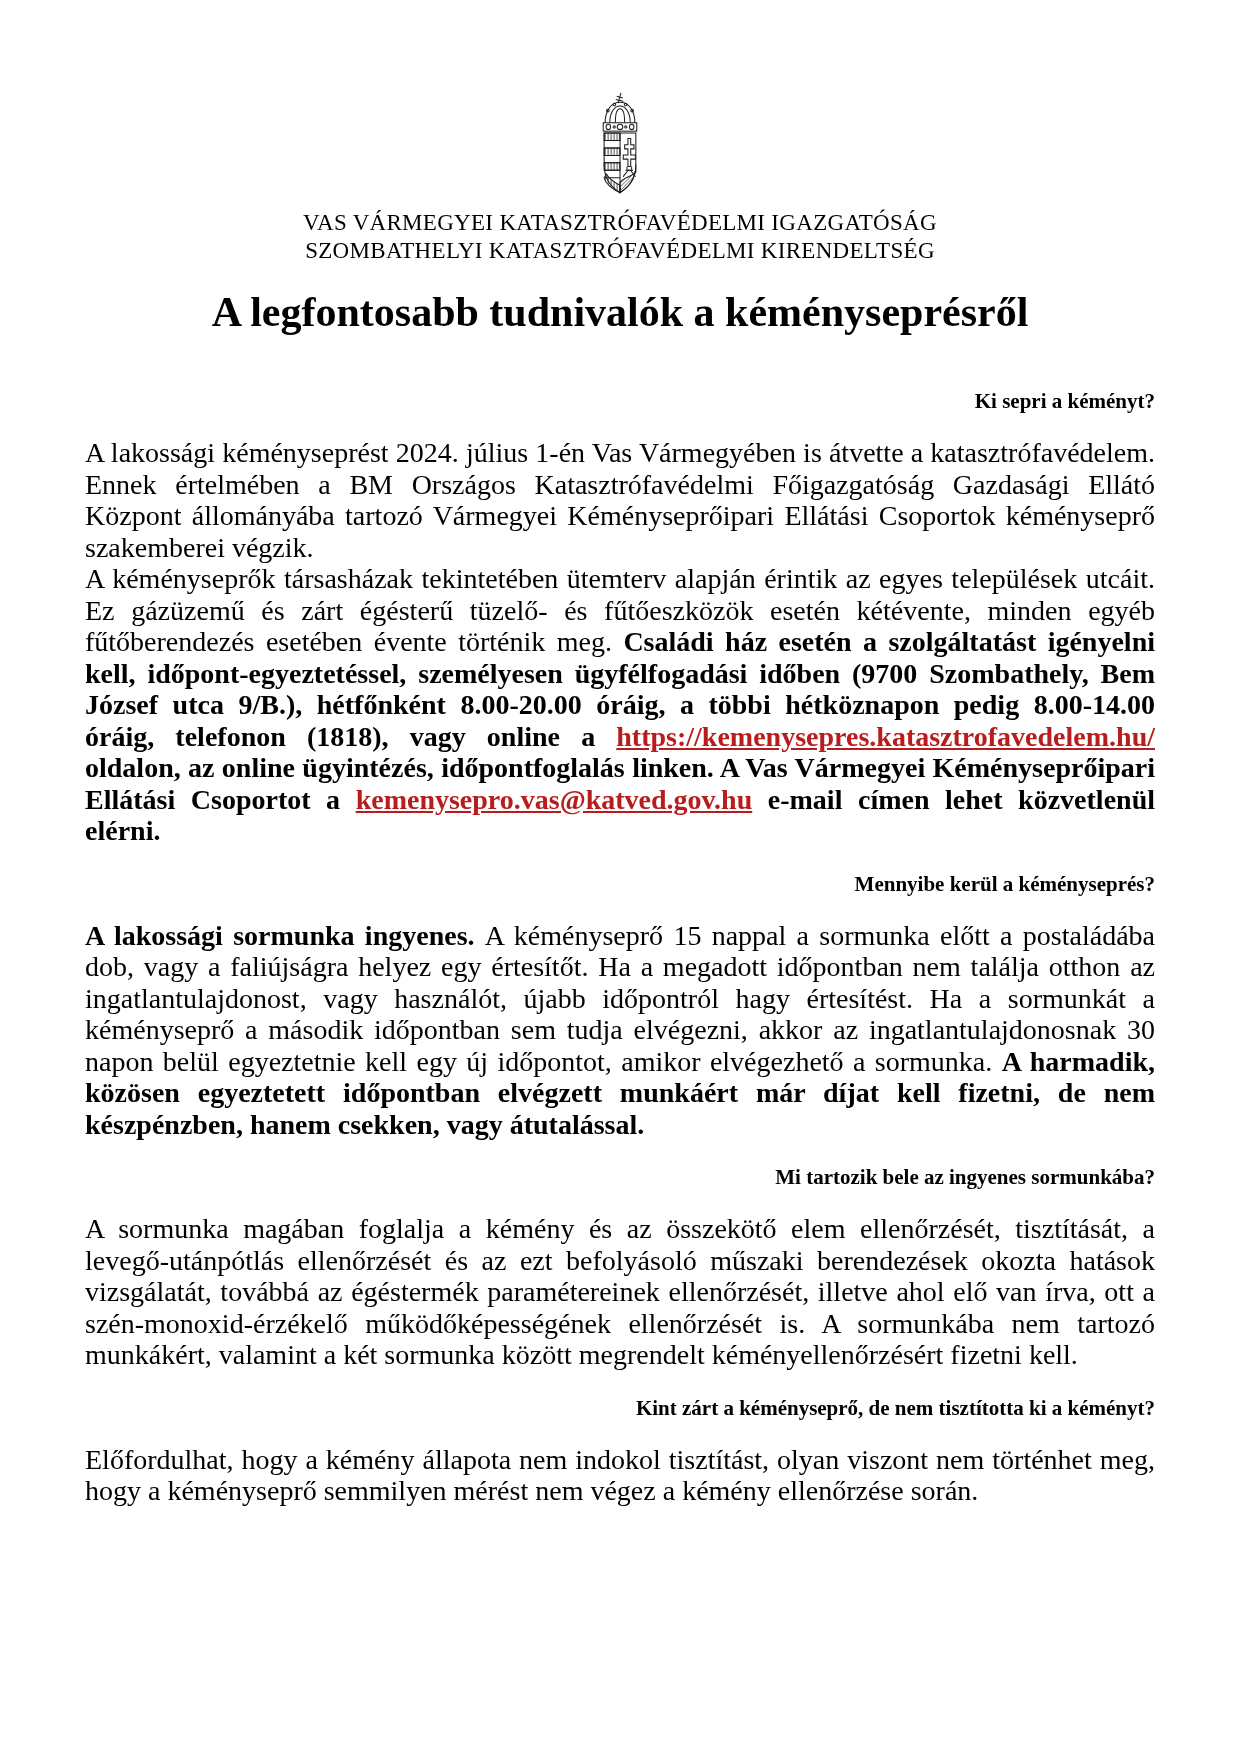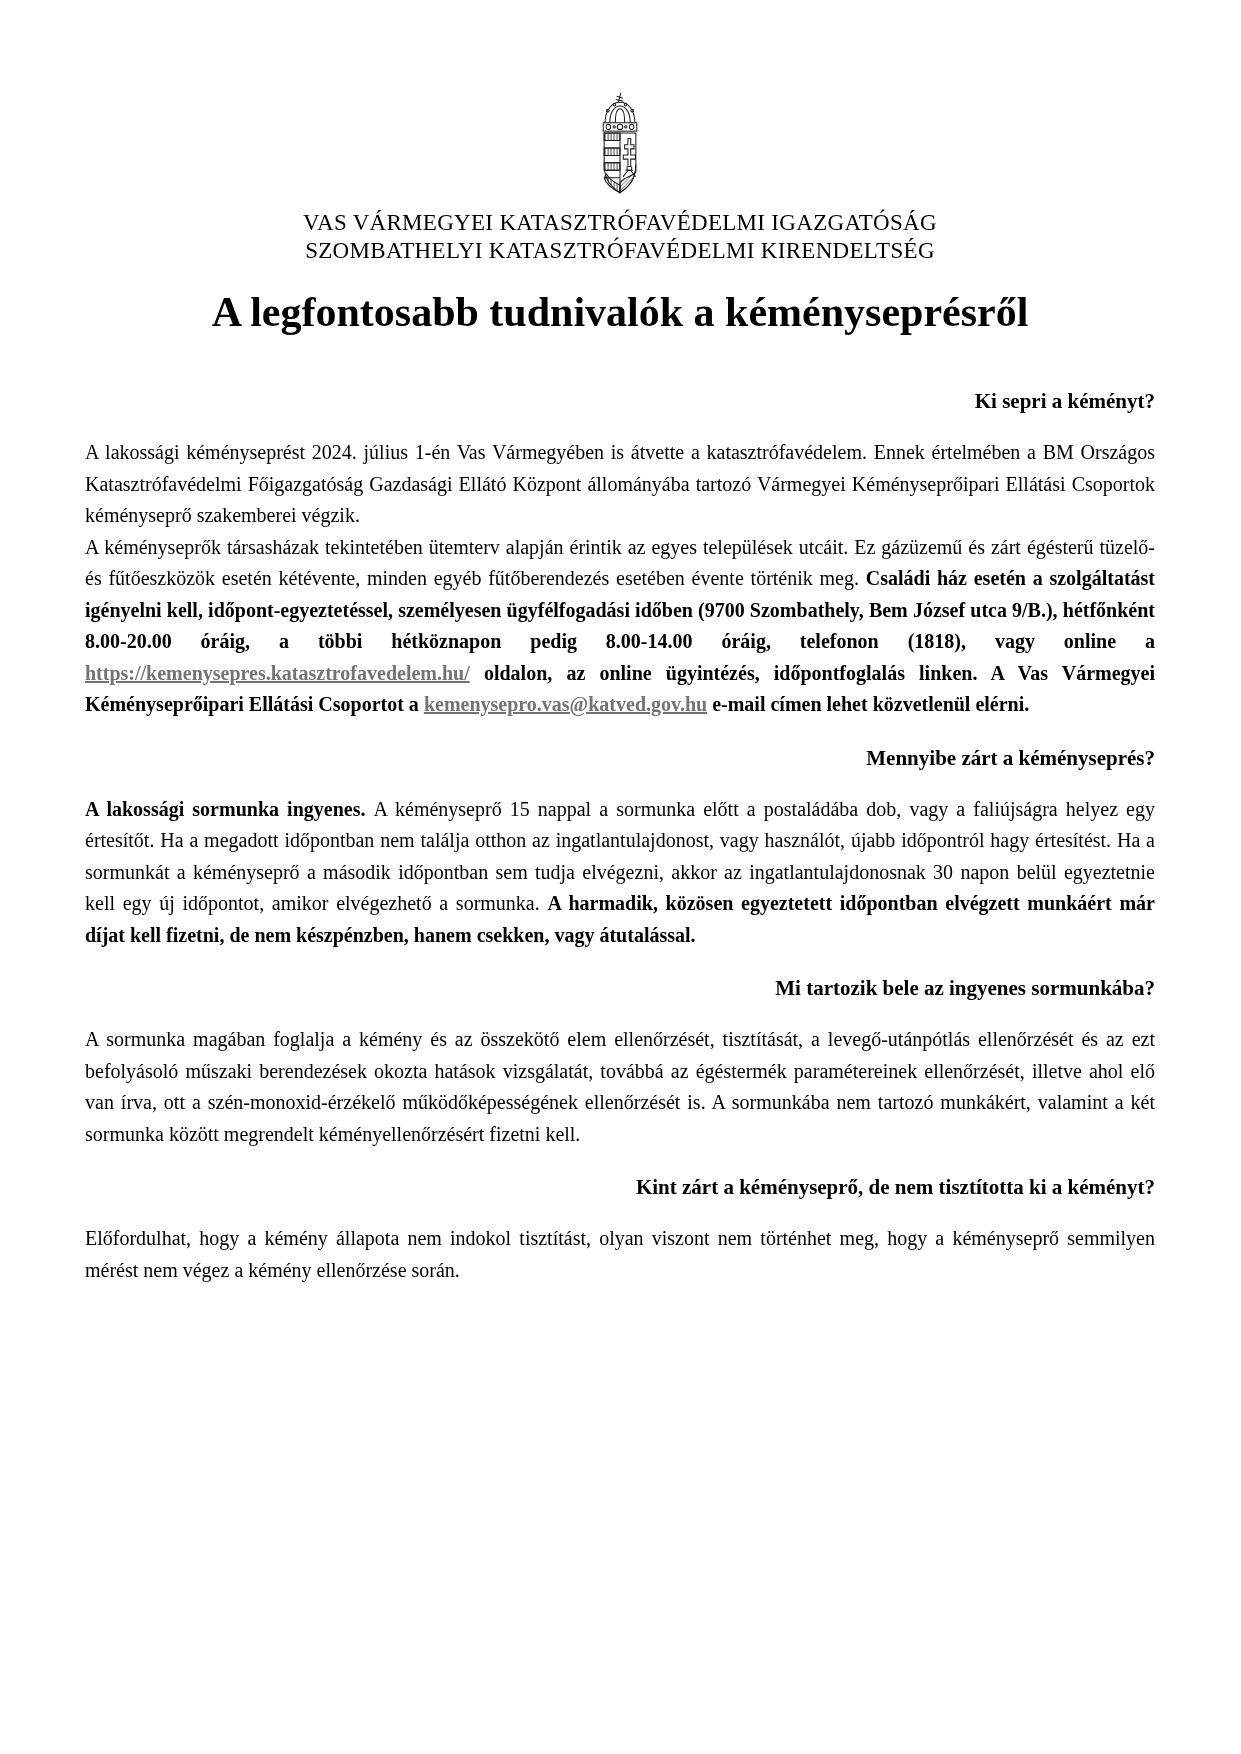--- a/index.html
+++ b/index.html
@@ -37,27 +37,27 @@
   }
   h3.sec-heading {
     text-align: right;
     font-size: 21px;
     line-height: 26px;
     font-weight: bold;
     margin: 24px 0 23px 0;
   }
   p.body-par {
     text-align: justify;
-    font-size: 20px;
+    font-size: 28px;
     line-height: 31.5px;
     margin: 0;
   }
   .b { font-weight: bold; }
   .link {
-    color: #737373;
+    color: #b91c1c;
     font-weight: bold;
     text-decoration: underline;
     cursor: pointer;
   }
   .crest { display: block; }
 </style>
 </head>
 <body>
 
 <div class="page">
@@ -119,21 +119,21 @@
   <section>
     <h3 class="sec-heading">Ki sepri a kéményt?</h3>
     <p class="body-par"><span>A lakossági kéményseprést 2024. július 1-én Vas Vármegyében is átvette a katasztrófavédelem. Ennek értelmében a BM Országos Katasztrófavédelmi Főigazgatóság Gazdasági Ellátó Központ állományába tartozó Vármegyei Kéményseprőipari Ellátási Csoportok kéményseprő szakemberei végzik.</span></p>
   </section>
 
   <section>
     <p class="body-par"><span>A kéményseprők társasházak tekintetében ütemterv alapján érintik az egyes települések utcáit. Ez gázüzemű és zárt égésterű tüzelő- és fűtőeszközök esetén kétévente, minden egyéb fűtőberendezés esetében évente történik meg. </span><span class="b">Családi ház esetén a szolgáltatást igényelni kell, időpont-egyeztetéssel, személyesen ügyfélfogadási időben (9700 Szombathely, Bem József utca 9/B.), hétfőnként 8.00-20.00 óráig, a többi hétköznapon pedig 8.00-14.00 óráig, telefonon (1818), vagy online a </span><a class="link">https://kemenysepres.katasztrofavedelem.hu/</a><span class="b"> oldalon, az online ügyintézés, időpontfoglalás linken. A Vas Vármegyei Kéményseprőipari Ellátási Csoportot a </span><a class="link">kemenysepro.vas@katved.gov.hu</a><span class="b"> e-mail címen lehet közvetlenül elérni.</span></p>
   </section>
 
   <section>
-    <h3 class="sec-heading">Mennyibe zárt a kéményseprés?</h3>
+    <h3 class="sec-heading">Mennyibe kerül a kéményseprés?</h3>
     <p class="body-par"><span class="b">A lakossági sormunka ingyenes. </span><span>A kéményseprő 15 nappal a sormunka előtt a postaládába dob, vagy a faliújságra helyez egy értesítőt. Ha a megadott időpontban nem találja otthon az ingatlantulajdonost, vagy használót, újabb időpontról hagy értesítést. Ha a sormunkát a kéményseprő a második időpontban sem tudja elvégezni, akkor az ingatlantulajdonosnak 30 napon belül egyeztetnie kell egy új időpontot, amikor elvégezhető a sormunka. </span><span class="b">A harmadik, közösen egyeztetett időpontban elvégzett munkáért már díjat kell fizetni, de nem készpénzben, hanem csekken, vagy átutalással.</span></p>
   </section>
 
   <section>
     <h3 class="sec-heading">Mi tartozik bele az ingyenes sormunkába?</h3>
     <p class="body-par"><span>A sormunka magában foglalja a kémény és az összekötő elem ellenőrzését, tisztítását, a levegő-utánpótlás ellenőrzését és az ezt befolyásoló műszaki berendezések okozta hatások vizsgálatát, továbbá az égéstermék paramétereinek ellenőrzését, illetve ahol elő van írva, ott a szén-monoxid-érzékelő működőképességének ellenőrzését is. A sormunkába nem tartozó munkákért, valamint a két sormunka között megrendelt kéményellenőrzésért fizetni kell.</span></p>
   </section>
 
   <section>
     <h3 class="sec-heading">Kint zárt a kéményseprő, de nem tisztította ki a kéményt?</h3>

